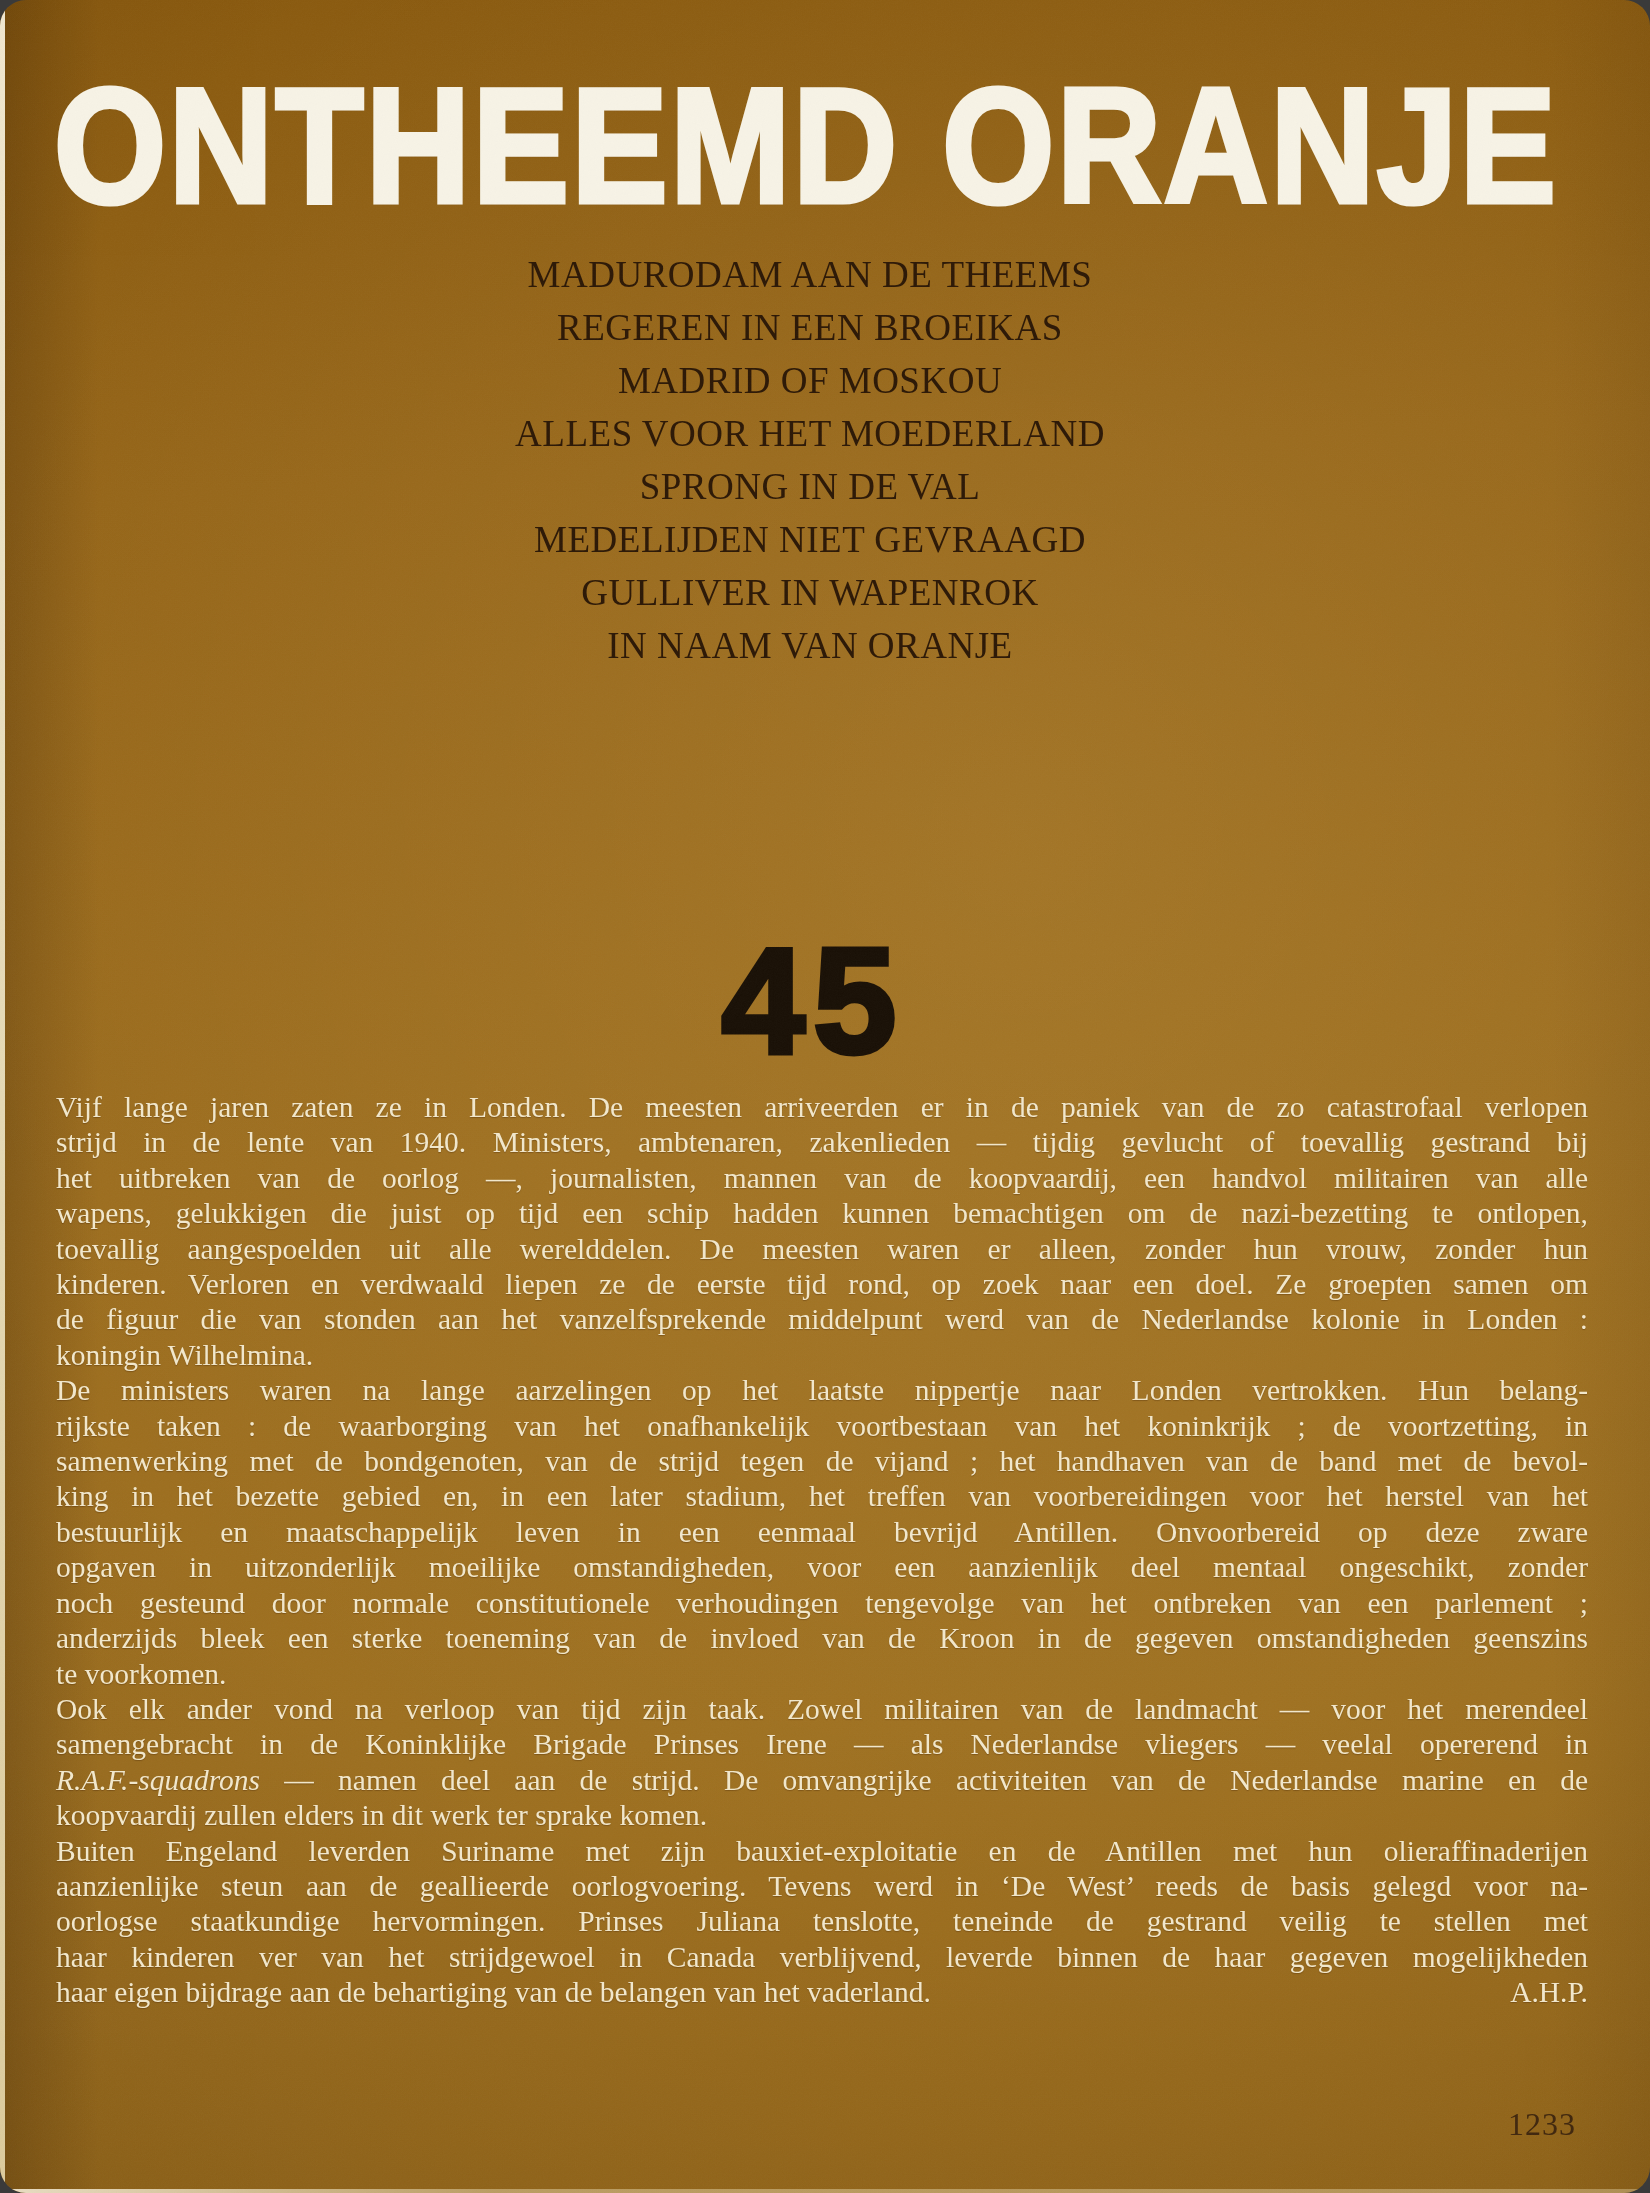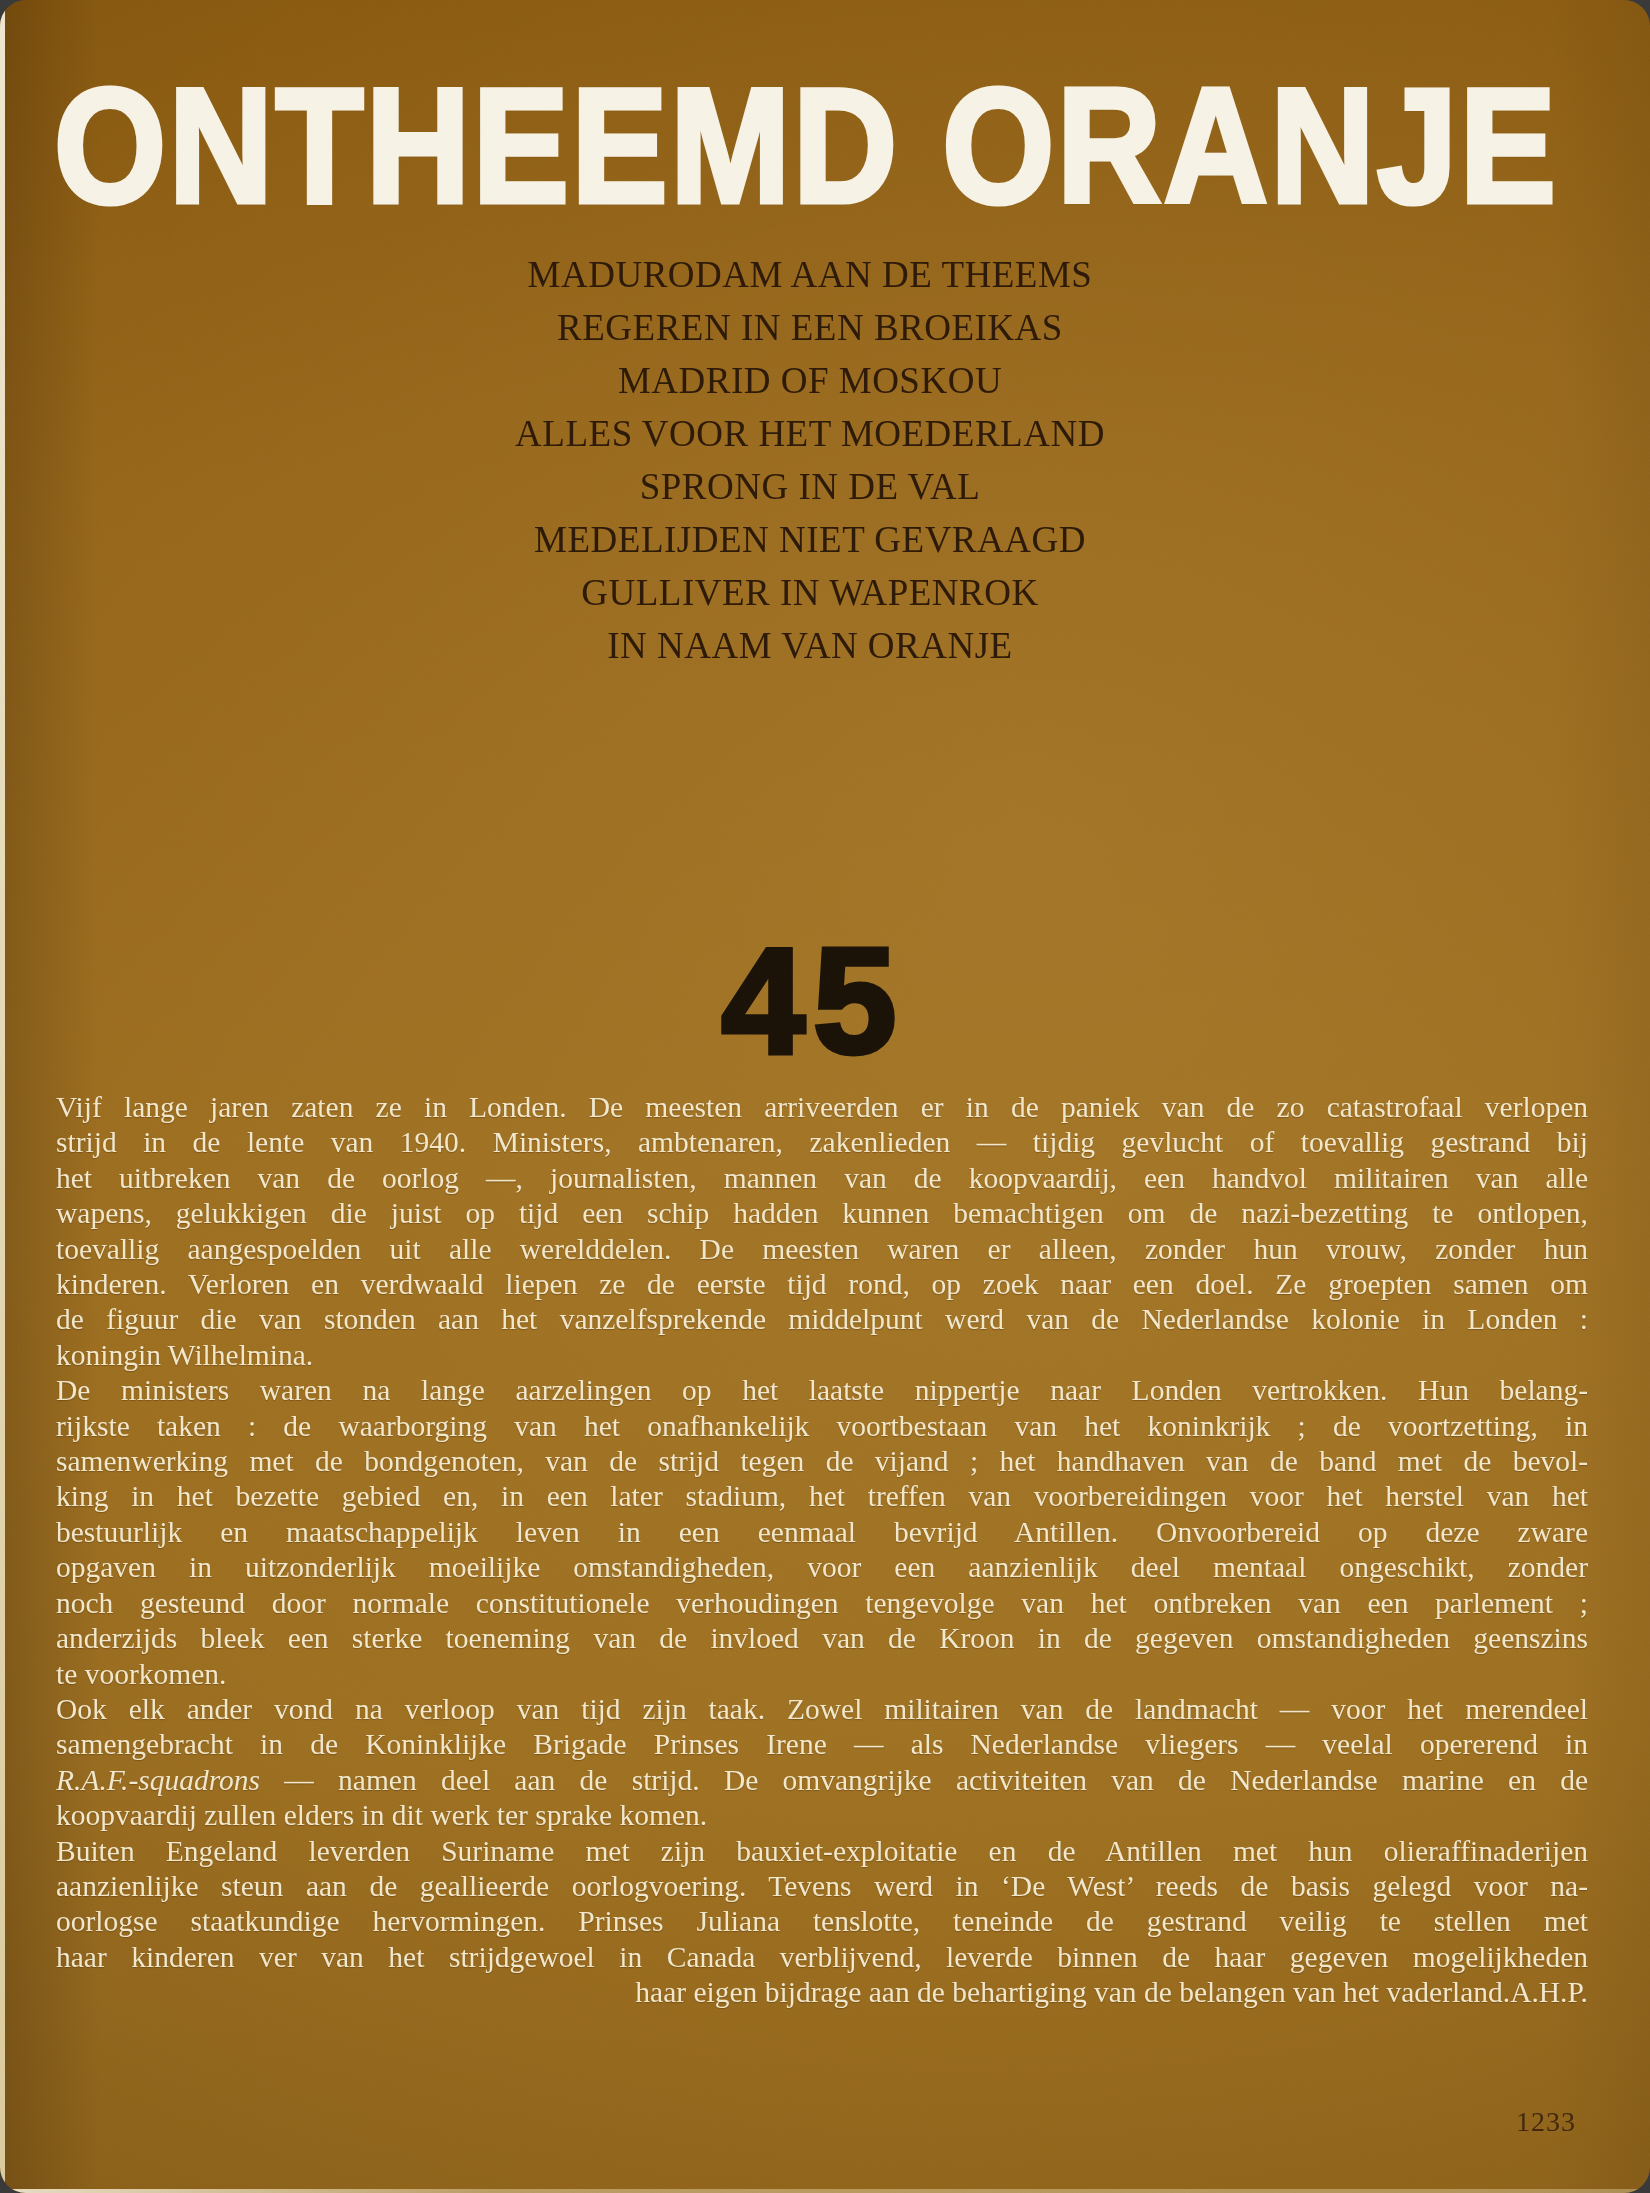--- a/index.html
+++ b/index.html
@@ -65,26 +65,26 @@
   }
   .bodytext {
     position:absolute; left:56px; top:1090px; width:1532px;
     color:var(--body);
     font-size:29.5px;
     text-shadow:0 1px 1px rgba(70,35,0,0.35);
   }
   .line { line-height:35.4px; text-align:justify; }
   .line.just { text-align-last:justify; }
   .line.left { text-align-last:left; }
-  .line.spread { display:flex; justify-content:flex-end; }
+  .line.spread { display:flex; justify-content:space-between; }
   .ital { font-style:italic; }
   .pagenum {
     position:absolute; right:74px; top:2106px;
     color:var(--pagenum);
-    font-size:28px; letter-spacing:1px;
+    font-size:32px; letter-spacing:1px;
   }
   .grain { position:absolute; inset:0; pointer-events:none; opacity:0.5; }
 </style>
 </head>
 <body>
 
 <div class="page">
   <div class="vignette"></div>
 
   <div class="main-title">ONTHEEMD ORANJE</div>

